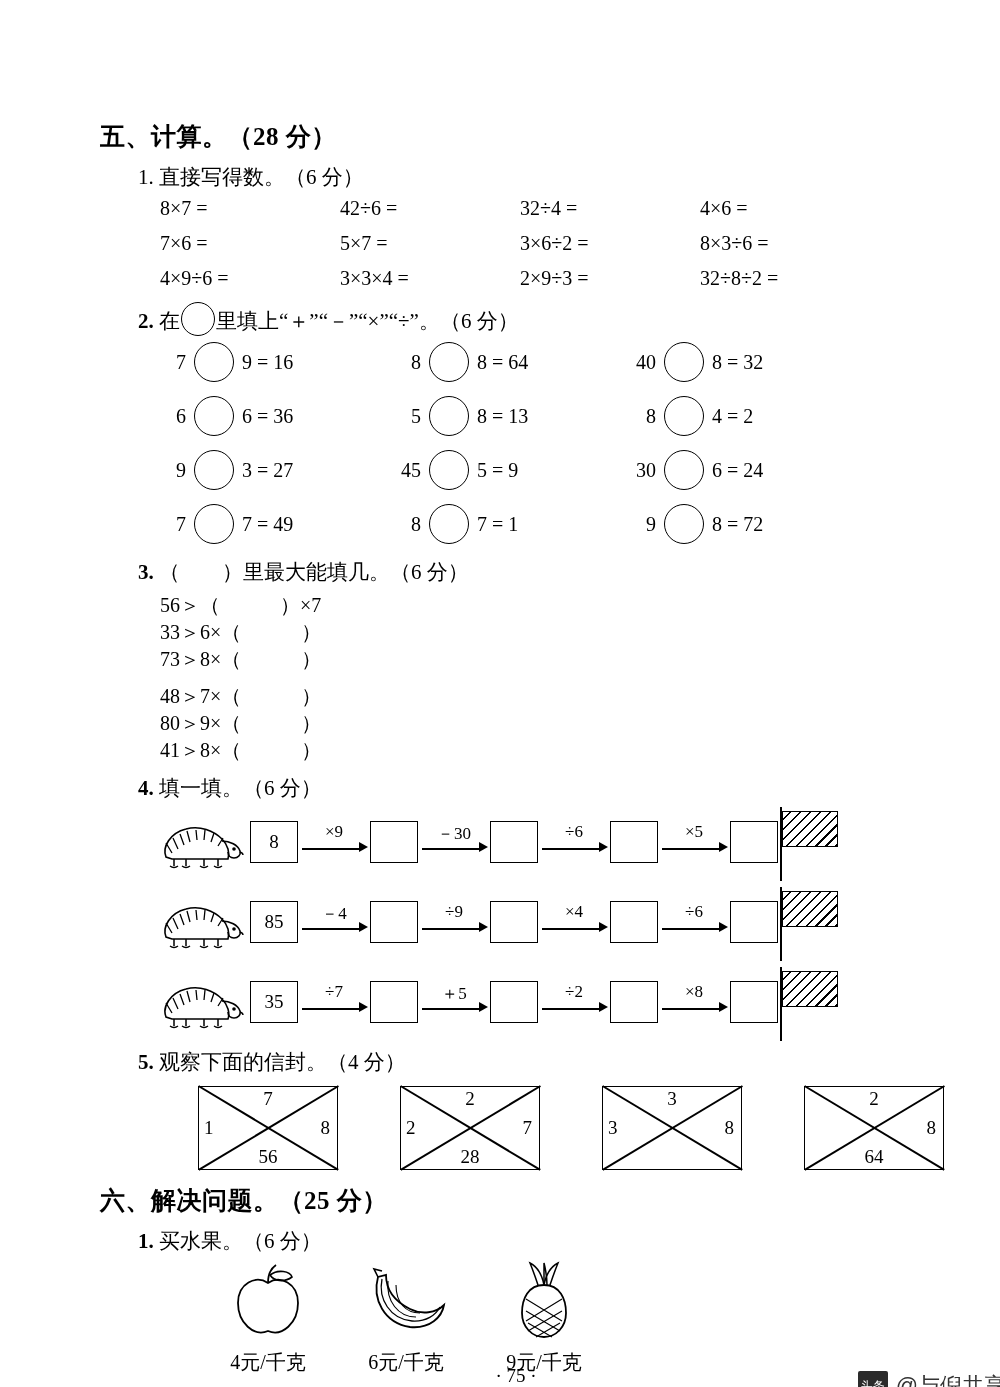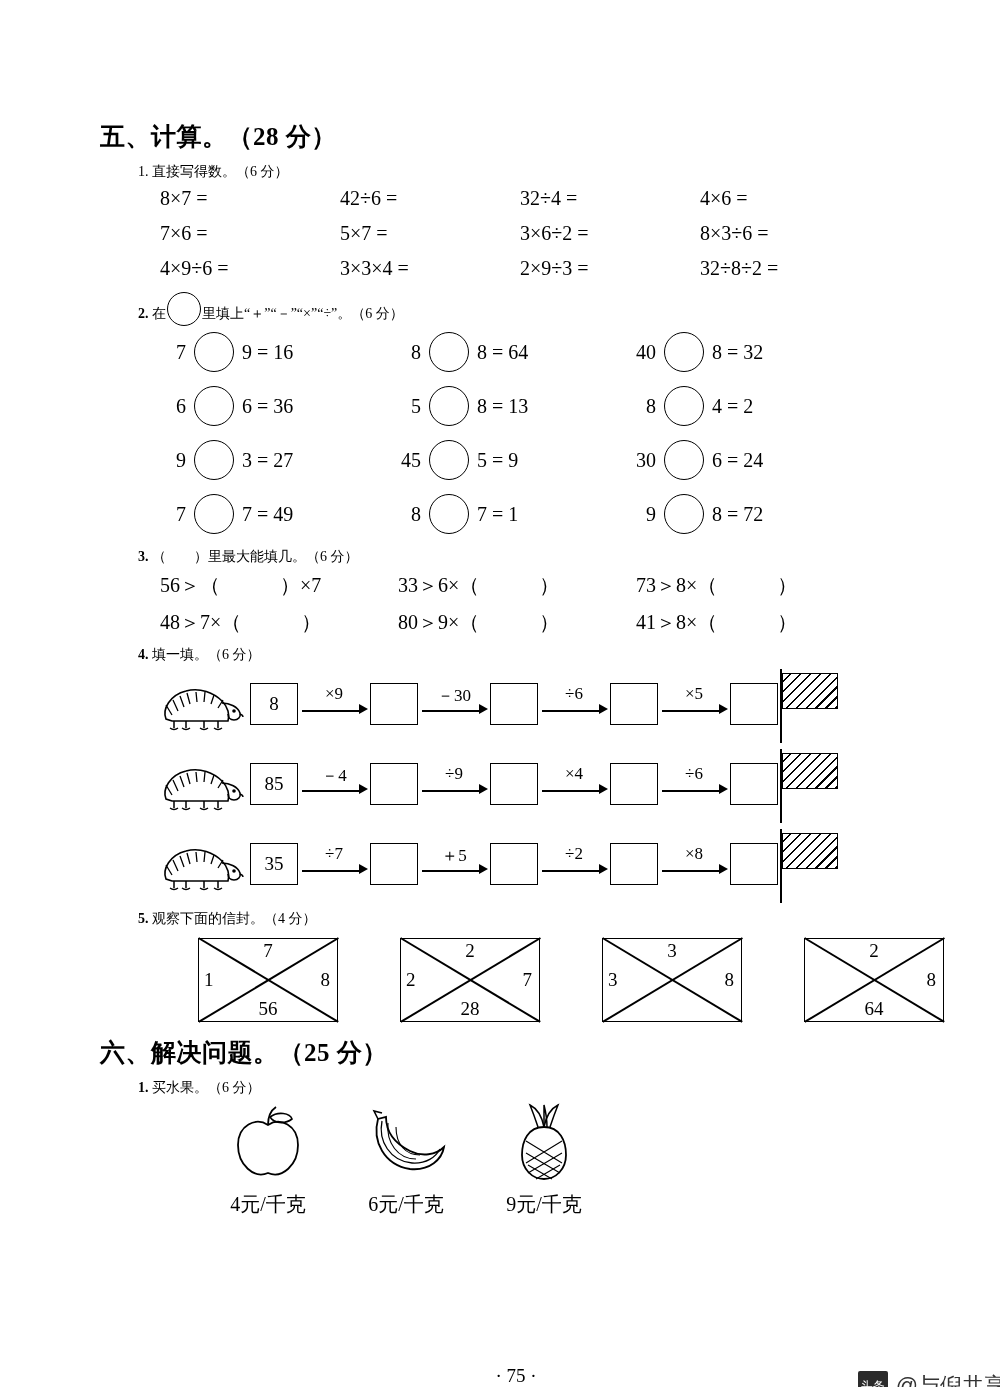--- a/index.html
+++ b/index.html
@@ -35,21 +35,21 @@
     letter-spacing: 0.5px;
     margin: 0 0 10px 0;
     white-space: nowrap;
   }
 
   .qblock {
     margin-left: 38px;
     margin-bottom: 6px;
   }
   .q-title {
-    font-size: 14px;
+    font-size: 21px;
     margin: 6px 0 6px 0;
     white-space: nowrap;
   }
   .q-num {
     font-weight: bold;
     font-family: "Liberation Serif", serif;
   }
 
   
   .calc-grid {
@@ -100,20 +100,21 @@
     margin: 0 1px;
   }
 
   
   .max-grid {
     margin-left: 22px;
   }
   .max-row {
     display: flex;
     margin-bottom: 10px;
+    flex-direction: column;
   }
   .max-cell {
     width: 238px;
     font-size: 20px;
     white-space: nowrap;
   }
 
   
   .chain-wrap { margin-left: 14px; margin-top: 6px; }
   .chain {

